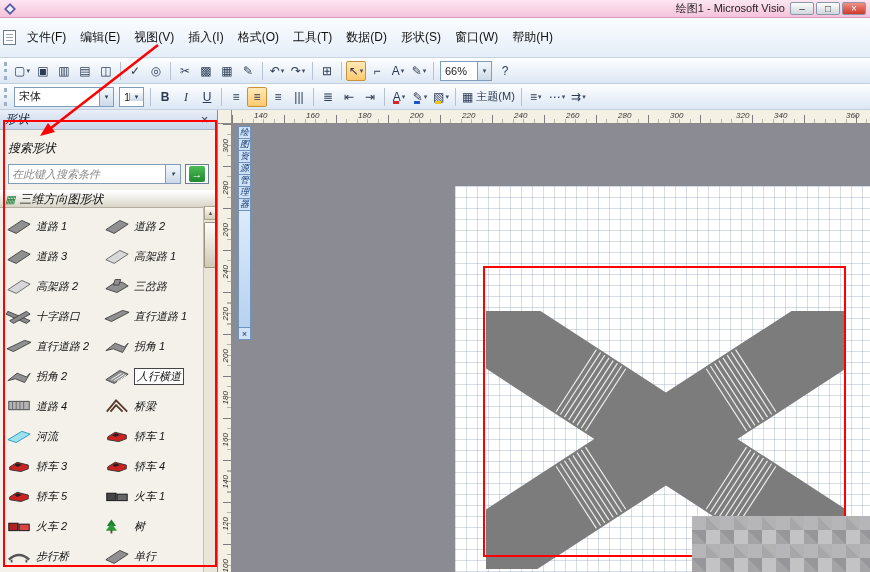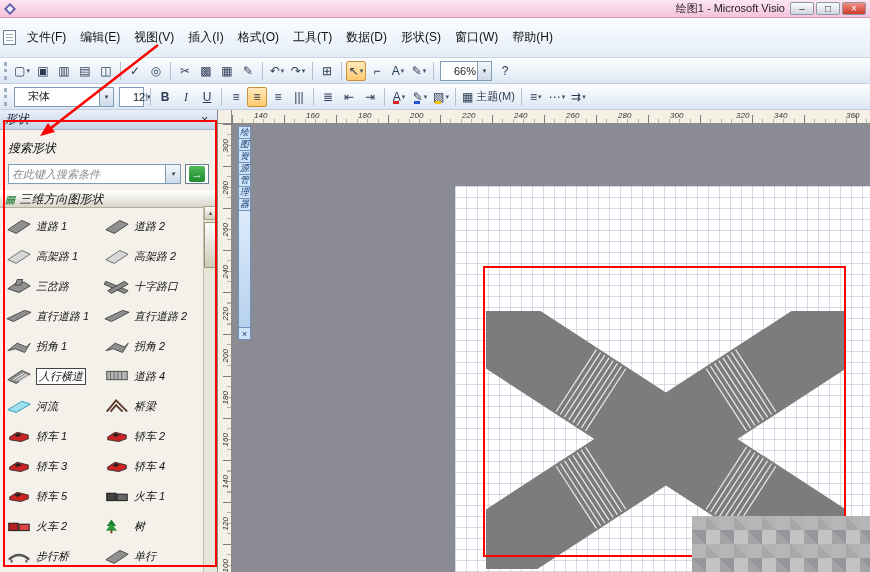--- a/index.html
+++ b/index.html
@@ -32,21 +32,21 @@
     position:relative; border:1px solid transparent; border-radius:2px; padding:0 1px; color:#2b3a52; }
   .tbtn.pressed { background:linear-gradient(#ffe9b8,#ffc96e); border-color:#c6933b; }
   .glyph { font-size:12px; line-height:1; }
   .glyph.b { font-weight:bold; }
   .glyph.i { font-style:italic; font-family:"Liberation Serif", serif; }
   .glyph.u { text-decoration:underline; }
   .cbar { position:absolute; left:3px; right:9px; bottom:2px; height:3px; }
   .ddarrow { font-size:7px; margin-left:1px; color:#44506a; }
   .tlabel { font-size:11px; margin-left:3px; white-space:nowrap; }
   .combo { height:20px; display:inline-flex; align-items:stretch; background:#fff; border:1px solid #7f9db9; margin:0 2px; }
-  .combo-val { flex:1; display:flex; align-items:center; padding:0 13px; font-size:11px; color:#222; overflow:hidden; white-space:nowrap; }
+  .combo-val { flex:1; display:flex; align-items:center; padding:0 4px; font-size:11px; color:#222; overflow:hidden; white-space:nowrap; }
   .combo-dd { width:14px; display:flex; align-items:center; justify-content:center; font-size:7px;
     background:linear-gradient(#f4f8fc,#cdd9e8); border-left:1px solid #7f9db9; color:#345; }
 
   
   .main { display:flex; height:480px;font-style:italic; }
 
   
   .shapes-panel { width:218px; flex:none; background:#f3f1ea; border-right:1px solid #8a8a92; position:relative; }
   .panel-header { height:20px; background:linear-gradient(#eaeff8,#c7d4e9); border-bottom:1px solid #a9b4c4;
     display:flex; align-items:center; justify-content:space-between; padding:0 5px; }
@@ -347,20 +347,28 @@
           <span class="shape-icon">
             <svg width="26" height="18" viewBox="0 0 28 18">
               <polygon points="2,13 17,3 26,7 11,17" fill="#909090" stroke="#444"></polygon>
             </svg>
           </span>
           <span class="shape-label">道路 2</span>
         </div>
         <div class="shape-item">
           <span class="shape-icon">
             <svg width="26" height="18" viewBox="0 0 28 18">
+              <polygon points="2,13 17,3 26,7 11,17" fill="#909090" stroke="#444"></polygon>
+            </svg>
+          </span>
+          <span class="shape-label">道路 3</span>
+        </div>
+        <div class="shape-item">
+          <span class="shape-icon">
+            <svg width="26" height="18" viewBox="0 0 28 18">
               <polygon points="2,13 17,3 26,7 11,17" fill="#d8d8d8" stroke="#666"></polygon>
             </svg>
           </span>
           <span class="shape-label">高架路 1</span>
         </div>
         <div class="shape-item">
           <span class="shape-icon">
             <svg width="26" height="18" viewBox="0 0 28 18">
               <polygon points="2,13 17,3 26,7 11,17" fill="#d8d8d8" stroke="#666"></polygon>
             </svg>
@@ -431,50 +439,41 @@
             <svg width="26" height="18" viewBox="0 0 28 18">
               <rect x="3" y="4" width="22" height="9" fill="#b5b5b5" stroke="#444"></rect>
               <path d="M7,4 V13 M11,4 V13 M15,4 V13 M19,4 V13" stroke="#666" fill="none"></path>
             </svg>
           </span>
           <span class="shape-label">道路 4</span>
         </div>
         <div class="shape-item">
           <span class="shape-icon">
             <svg width="26" height="18" viewBox="0 0 28 18">
+              <path d="M3,15 L13,3 L25,15 M7,15 L13,8 L20,15" stroke="#5a3a2a" stroke-width="2" fill="none"></path>
+            </svg>
+          </span>
+          <span class="shape-label">桥梁</span>
+        </div>
+        <div class="shape-item">
+          <span class="shape-icon">
+            <svg width="26" height="18" viewBox="0 0 28 18">
               <polygon points="2,13 17,4 26,7 11,16" fill="#9fe0f0" stroke="#2a9ab8"></polygon>
             </svg>
           </span>
           <span class="shape-label">河流</span>
-        </div>
-        <div class="shape-item">
-          <span class="shape-icon">
-            <svg width="26" height="18" viewBox="0 0 28 18">
-              <path d="M3,15 L13,3 L25,15 M7,15 L13,8 L20,15" stroke="#5a3a2a" stroke-width="2" fill="none"></path>
-            </svg>
-          </span>
-          <span class="shape-label">桥梁</span>
         </div>
         <div class="shape-item">
           <span class="shape-icon">
             <svg width="26" height="18" viewBox="0 0 28 18">
               <polygon points="4,10 12,5 24,8 24,12 16,15 4,13" fill="#cc2222" stroke="#333"></polygon>
               <polygon points="9,8 13,6 17,8 12,10" fill="#222"></polygon>
             </svg>
           </span>
           <span class="shape-label">轿车 1</span>
-        </div>
-        <div class="shape-item">
-          <span class="shape-icon">
-            <svg width="26" height="18" viewBox="0 0 28 18">
-              <polygon points="4,10 12,5 24,8 24,12 16,15 4,13" fill="#cc2222" stroke="#333"></polygon>
-              <polygon points="9,8 13,6 17,8 12,10" fill="#222"></polygon>
-            </svg>
-          </span>
-          <span class="shape-label">轿车 2</span>
         </div>
         <div class="shape-item">
           <span class="shape-icon">
             <svg width="26" height="18" viewBox="0 0 28 18">
               <polygon points="4,10 12,5 24,8 24,12 16,15 4,13" fill="#cc2222" stroke="#333"></polygon>
               <polygon points="9,8 13,6 17,8 12,10" fill="#222"></polygon>
             </svg>
           </span>
           <span class="shape-label">轿车 3</span>
         </div>

